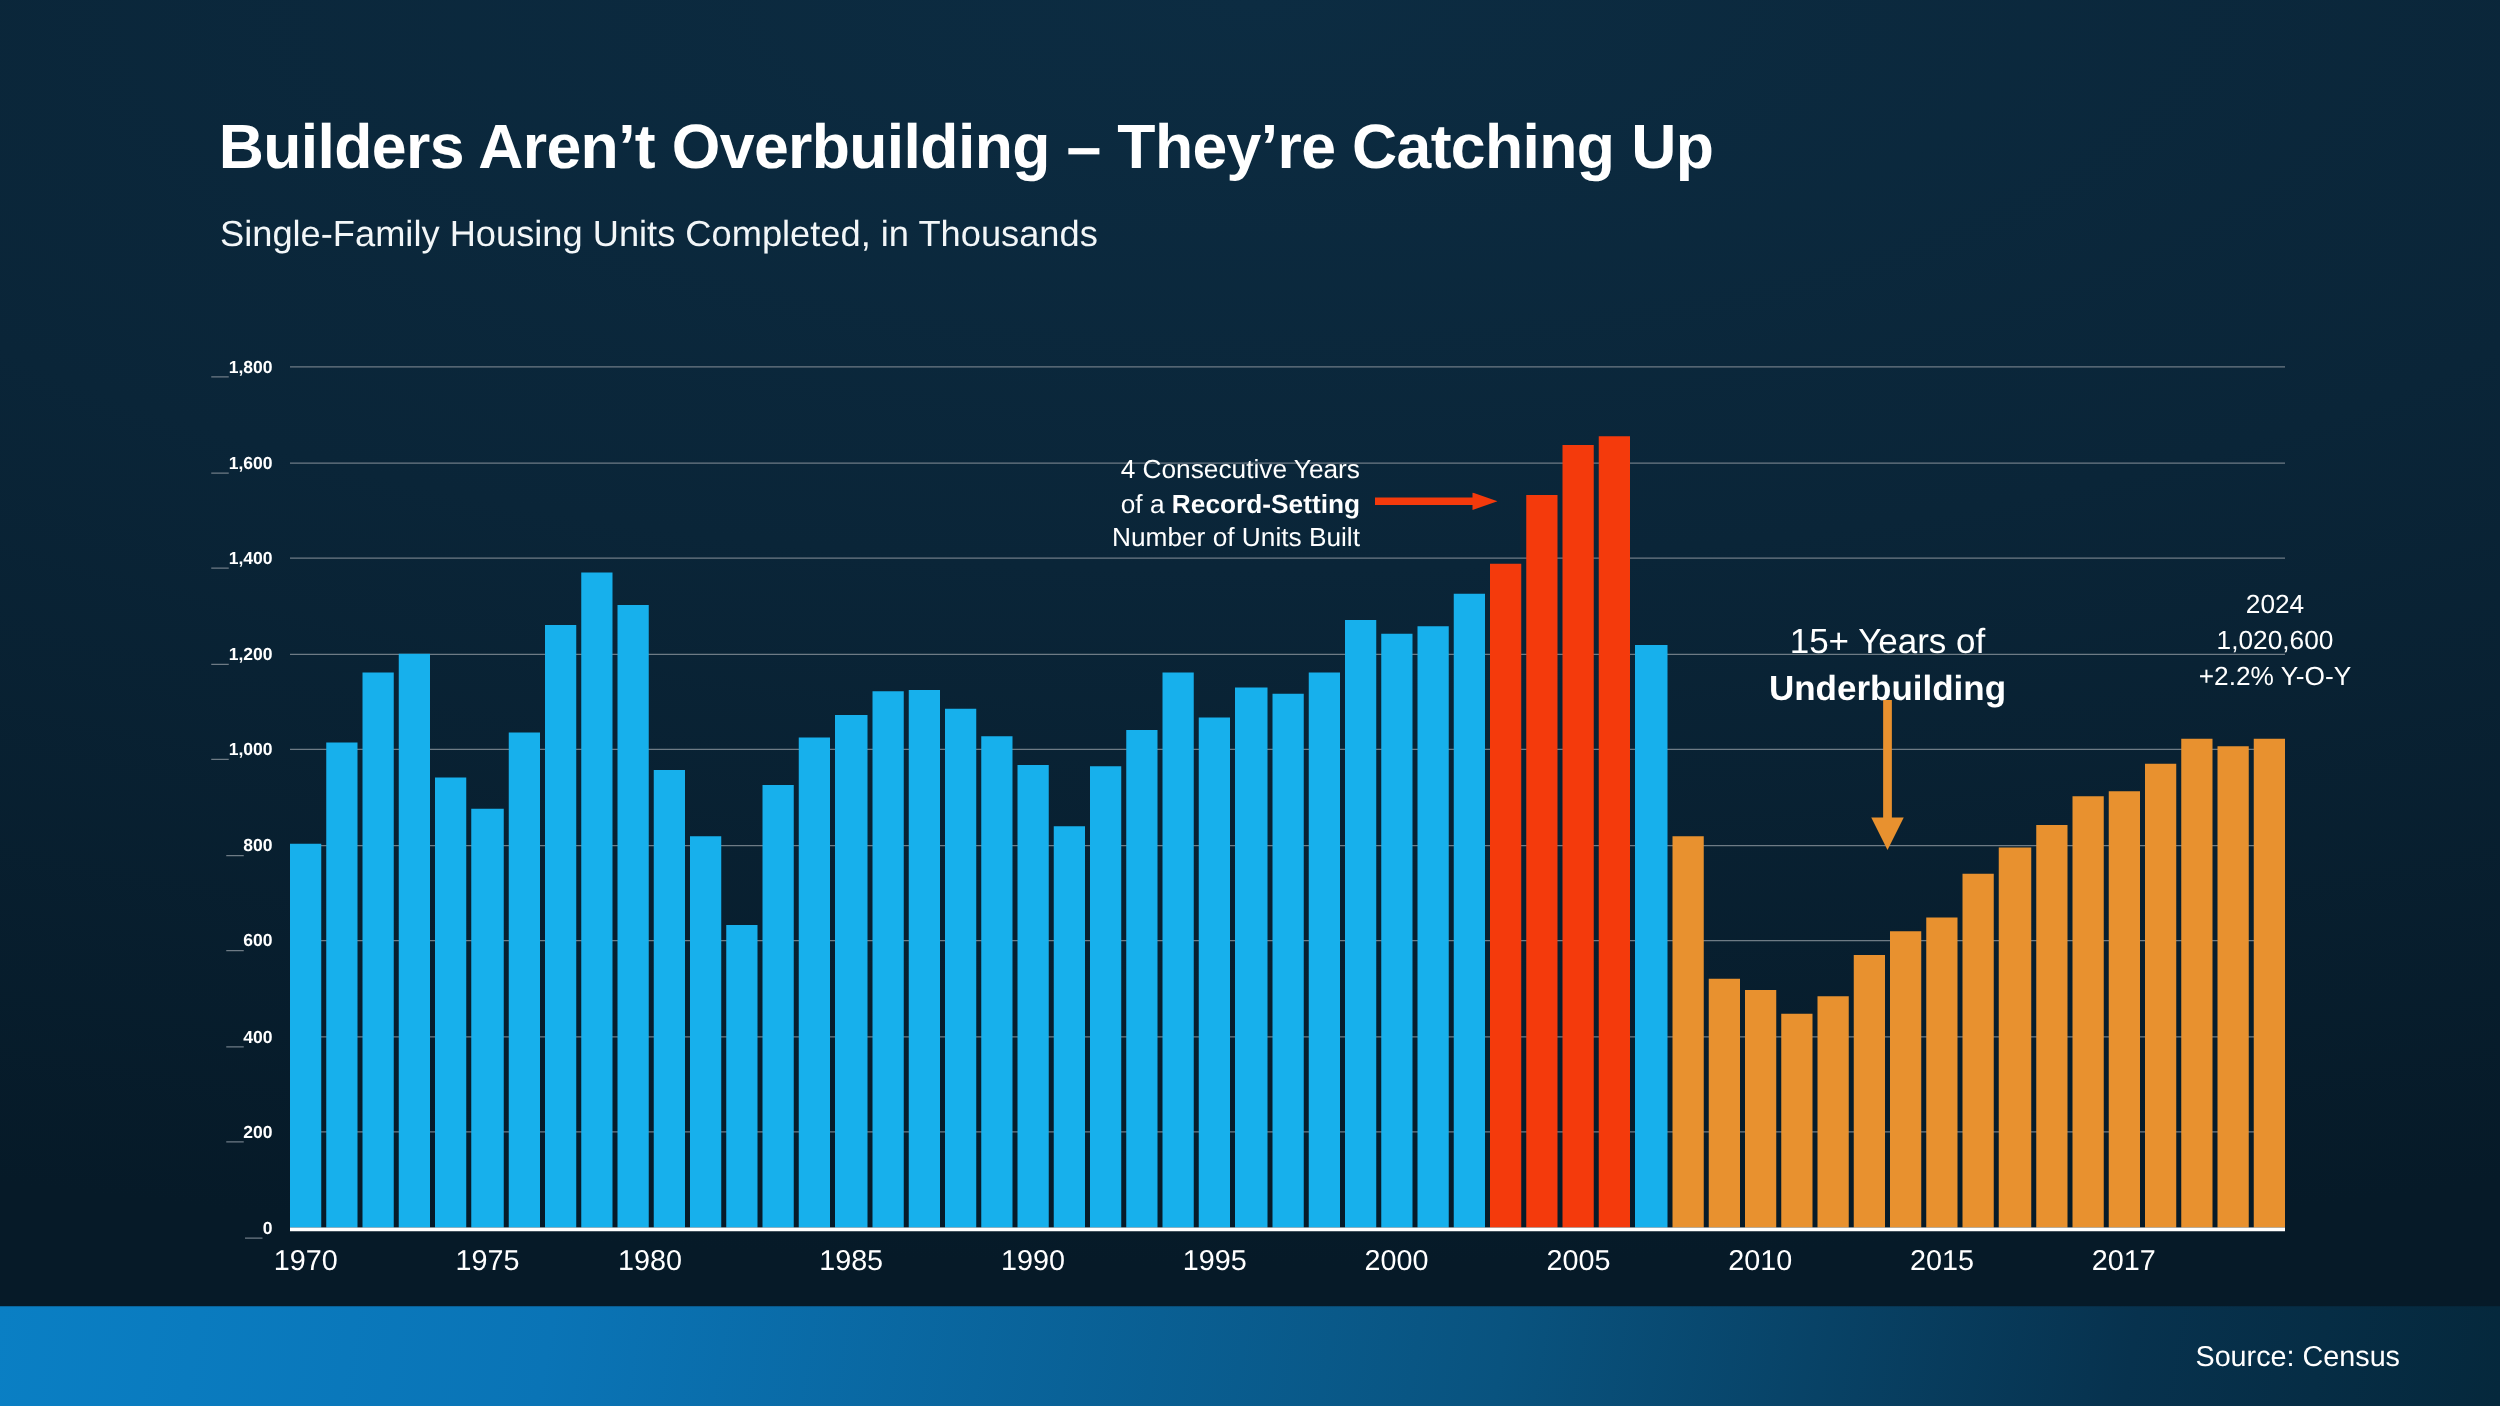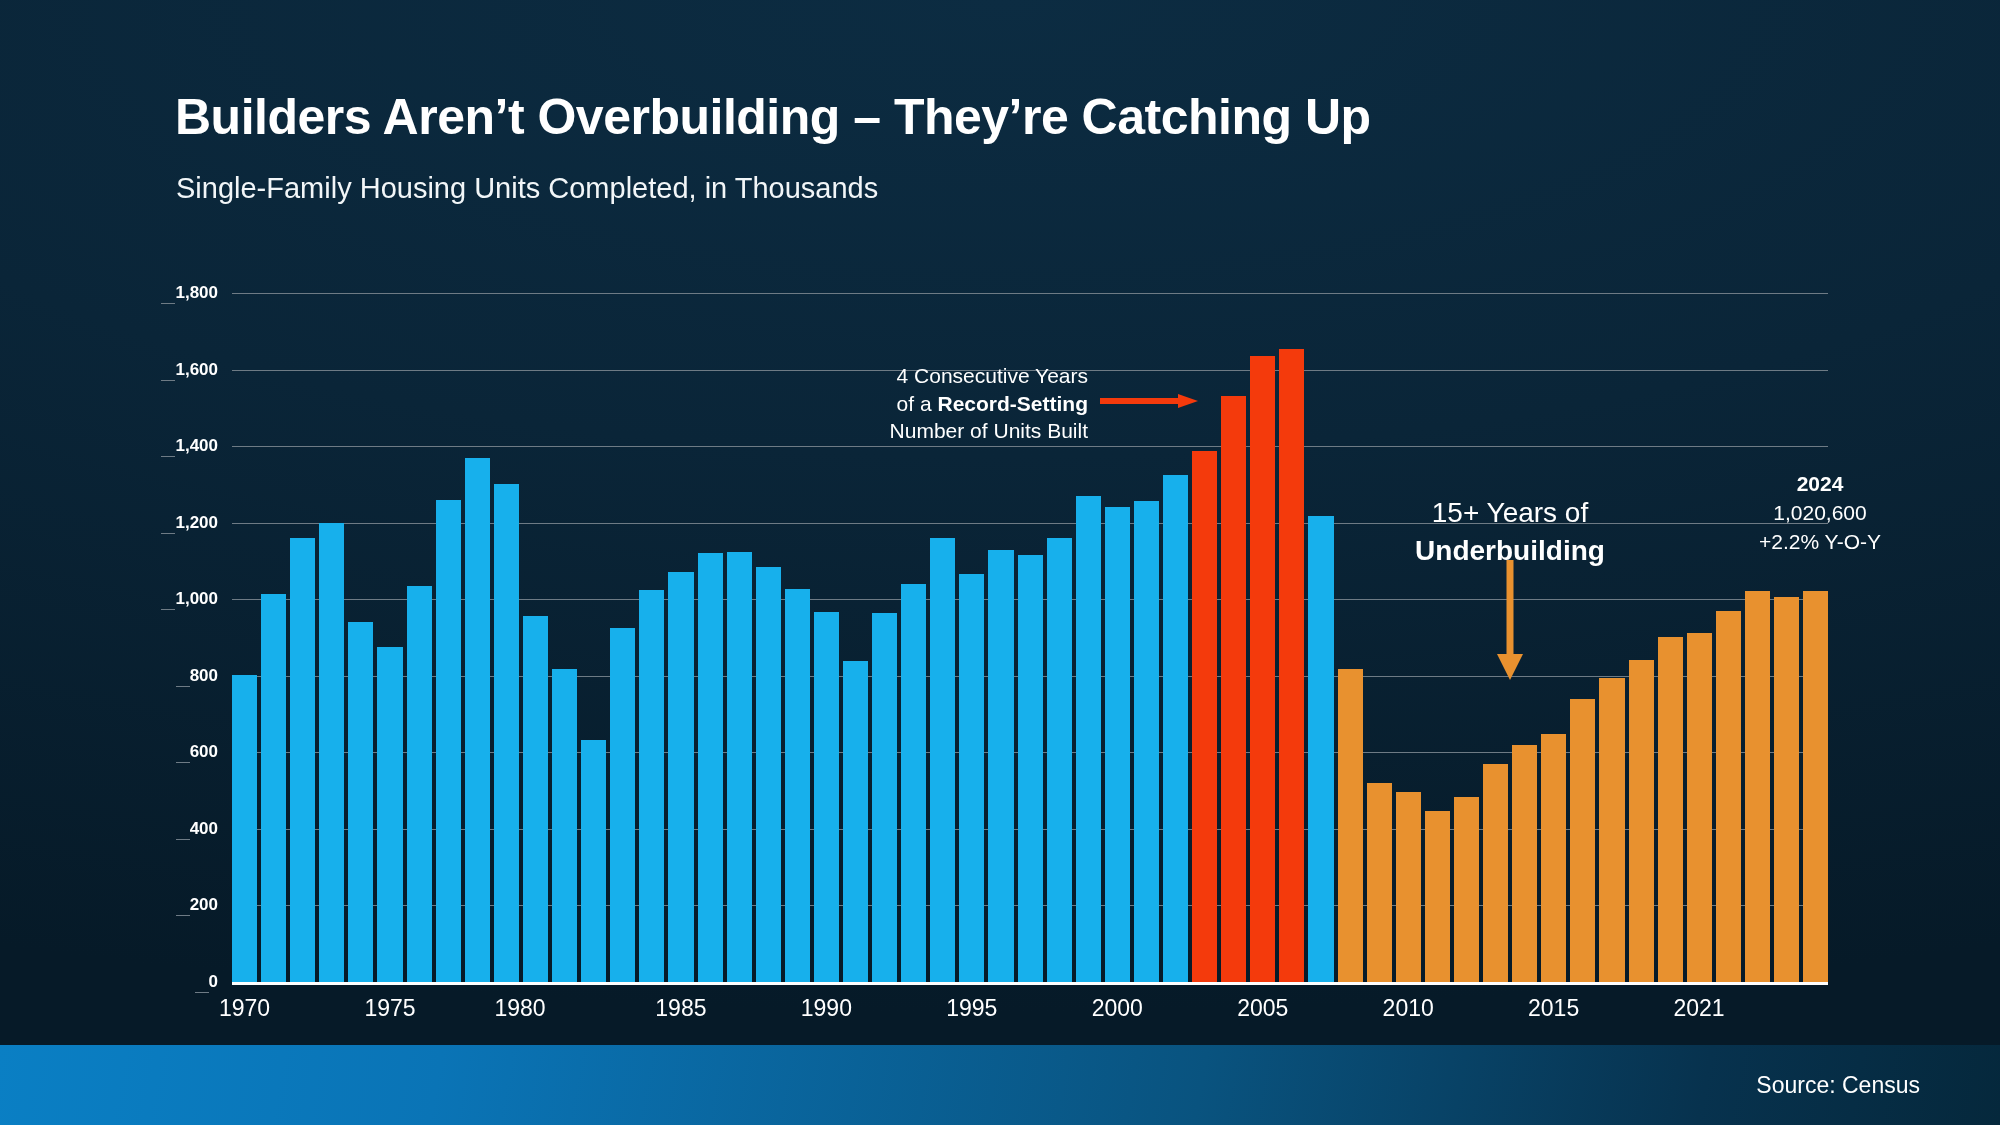--- a/index.html
+++ b/index.html
@@ -35,21 +35,21 @@
     position:absolute; left:0; width:100%;
     height:1px; background:#6e7b85;
   }
   .axis-base {
     position:absolute; left:0; width:100%; bottom:0;
     height:3px; background:#ffffff;
   }
   .ytick {
     position:absolute; right:1610px;
     transform:translateY(-50%);
-    font-size:17px; font-weight:bold; color:#ffffff;
+    font-size:14px; font-weight:bold; color:#ffffff;
     white-space:nowrap;
   }
   .ytick-mark {
     position:absolute; left:-14px; width:14px; height:1px;
     background:#6e7b85;
   }
   #bars {
     position:absolute; left:0; right:0; bottom:3px; top:0;
     display:flex; align-items:flex-end;
     gap:4px;
@@ -85,21 +85,21 @@
   #anno-under .b2 { font-weight:bold; }
   #arrow-down {
     position:absolute; left:1493px; top:560px;
     width:34px; height:120px;
   }
   #anno-2024 {
     position:absolute; left:1700px; top:470px;
     width:240px; text-align:center;
     font-size:21px; color:#ffffff; line-height:1.38;
   }
-  #anno-2024 .y { font-weight:bold; }
+  #anno-2024 .y { font-weight:normal; }
   
   #footer {
     position:absolute; left:0; right:0; bottom:0; height:80px;
     background:linear-gradient(100deg,#0a7fc4 0%,#0a74b6 22%,#09537f 60%,#07324e 85%,#05283c 100%);
   }
   #source {
     position:absolute; right:80px; top:50%;
     transform:translateY(-50%);
     font-size:23px; color:#ffffff; white-space:nowrap;
   }
@@ -200,21 +200,21 @@
       <div class="xtick" style="left: 12.5455px; text-align: right;">1970</div>
       <div class="xtick" style="left: 158px;">1975</div>
       <div class="xtick" style="left: 288px;">1980</div>
       <div class="xtick" style="left: 448.909px;">1985</div>
       <div class="xtick" style="left: 594.364px;">1990</div>
       <div class="xtick" style="left: 739.818px;">1995</div>
       <div class="xtick" style="left: 885.273px;">2000</div>
       <div class="xtick" style="left: 1030.73px;">2005</div>
       <div class="xtick" style="left: 1176.18px;">2010</div>
       <div class="xtick" style="left: 1321.64px;">2015</div>
-      <div class="xtick" style="left: 1467.09px;">2021</div>
+      <div class="xtick" style="left: 1467.09px;">2017</div>
     </div>
 
   <div id="anno-record">
     <div>4 Consecutive Years</div>
     <div><span>of a </span><b>Record-Setting</b></div>
     <div>Number of Units Built</div>
   </div>
   <svg id="arrow-record" viewBox="0 0 98 14">
     <line x1="0" y1="7" x2="82" y2="7" stroke="#f43a0c" stroke-width="6"></line>
     <polygon points="78,0 98,7 78,14" fill="#f43a0c"></polygon>

